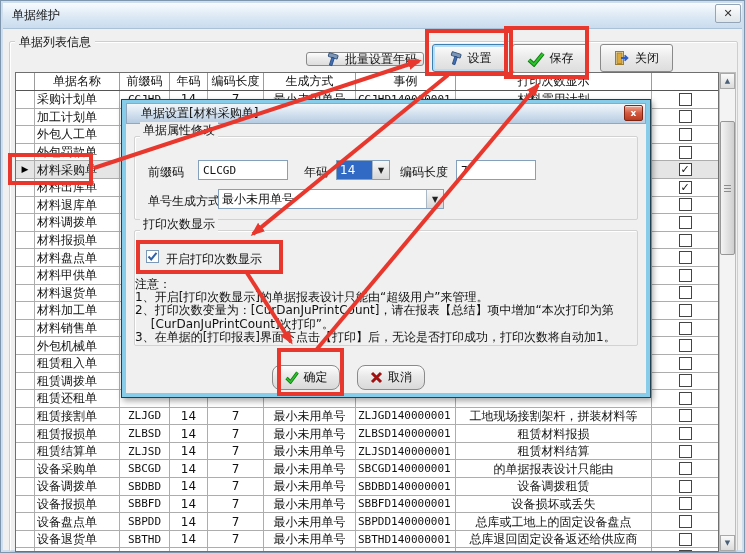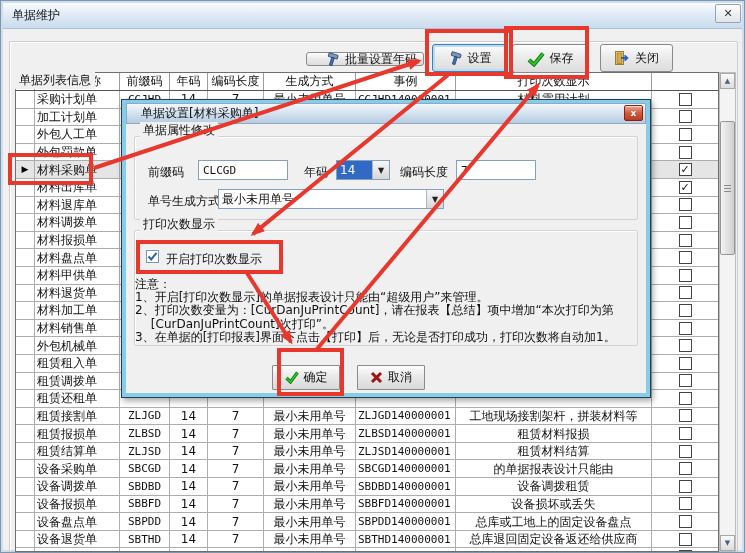--- a/index.html
+++ b/index.html
@@ -9,21 +9,21 @@
          overflow:hidden;border:1px solid #7d95ad;box-shadow:inset 0 0 0 2px #cfdeec;}
   
   .titlebar{position:absolute;left:2px;top:2px;right:2px;height:26px;
             background:linear-gradient(#f8fbfe,#dcE8f4 55%,#c9dcee);border-bottom:1px solid #aac2d8;
             display:flex;align-items:center;padding-left:9px;}
   .win-close{position:absolute;right:3px;top:3px;width:26px;height:19px;
              background:linear-gradient(#fefefe,#dfe5ea);border:1px solid #93a5b6;border-radius:2px;
              display:flex;align-items:center;justify-content:center;font-size:11px;color:#333;}
   .groupbox{position:absolute;left:8px;top:40px;width:729px;height:511px;
             border:1px solid #cecece;border-radius:2px;box-shadow:inset 1px 1px 0 #fff;}
-  .groupbox-label{position:absolute;left:14px;top:33px;background:#f0f0f0;padding:0 4px;z-index:3;margin-top:38px;}
+  .groupbox-label{position:absolute;left:14px;top:33px;background:#f0f0f0;padding:0 4px;z-index:3;}
   
   .btn{position:absolute;display:flex;align-items:center;justify-content:center;gap:5px;
        background:linear-gradient(#fdfdfd,#ebebeb 45%,#dddddd);border:1px solid #8a8a8a;
        border-radius:3px;font-size:12px;color:#111;z-index:3;}
   #btn-batch{left:305px;top:51px;width:118px;height:14px;padding-left:12px;}
   #btn-settings{left:431px;top:43px;width:75px;height:28px;border-color:#3c7fb1;
                 box-shadow:inset 0 0 0 2px #b7dcf3;}
   #btn-save{left:511px;top:43px;width:76px;height:29px;}
   #btn-close{left:599px;top:43px;width:73px;height:28px;}
   
@@ -83,21 +83,21 @@
               white-space:nowrap;}
   .combo .val.sel{background:#316ac5;color:#fff;}
   .combo .drop{width:17px;background:linear-gradient(#f6f6f6,#d8d8d8);
                border-left:1px solid #aab8c6;display:flex;align-items:center;
                justify-content:center;font-size:8px;color:#222;}
   .win7box{position:absolute;width:13px;height:13px;background:#fff;border:1px solid #7a98b8;
            display:flex;align-items:center;justify-content:center;}
   .notes{position:absolute;left:9px;top:154px;right:6px;line-height:13.2px;font-size:12px;}
   .dbtn{position:absolute;width:68px;height:25px;display:flex;align-items:center;
         justify-content:center;gap:5px;background:linear-gradient(#fdfdfd,#e9e9e9 45%,#d9d9d9);
-        border:1px solid #8a8a8a;border-radius:1px;}
+        border:1px solid #8a8a8a;border-radius:8px;}
   #btn-ok{left:146px;top:241px;}
   #btn-cancel{left:231px;top:241px;}
   
   #annot{position:absolute;left:0;top:0;width:745px;height:553px;z-index:9;pointer-events:none;}
   .icon{display:inline-flex;align-items:center;justify-content:center;}
 </style>
 </head>
 <body>
 
 <div id="stage">

